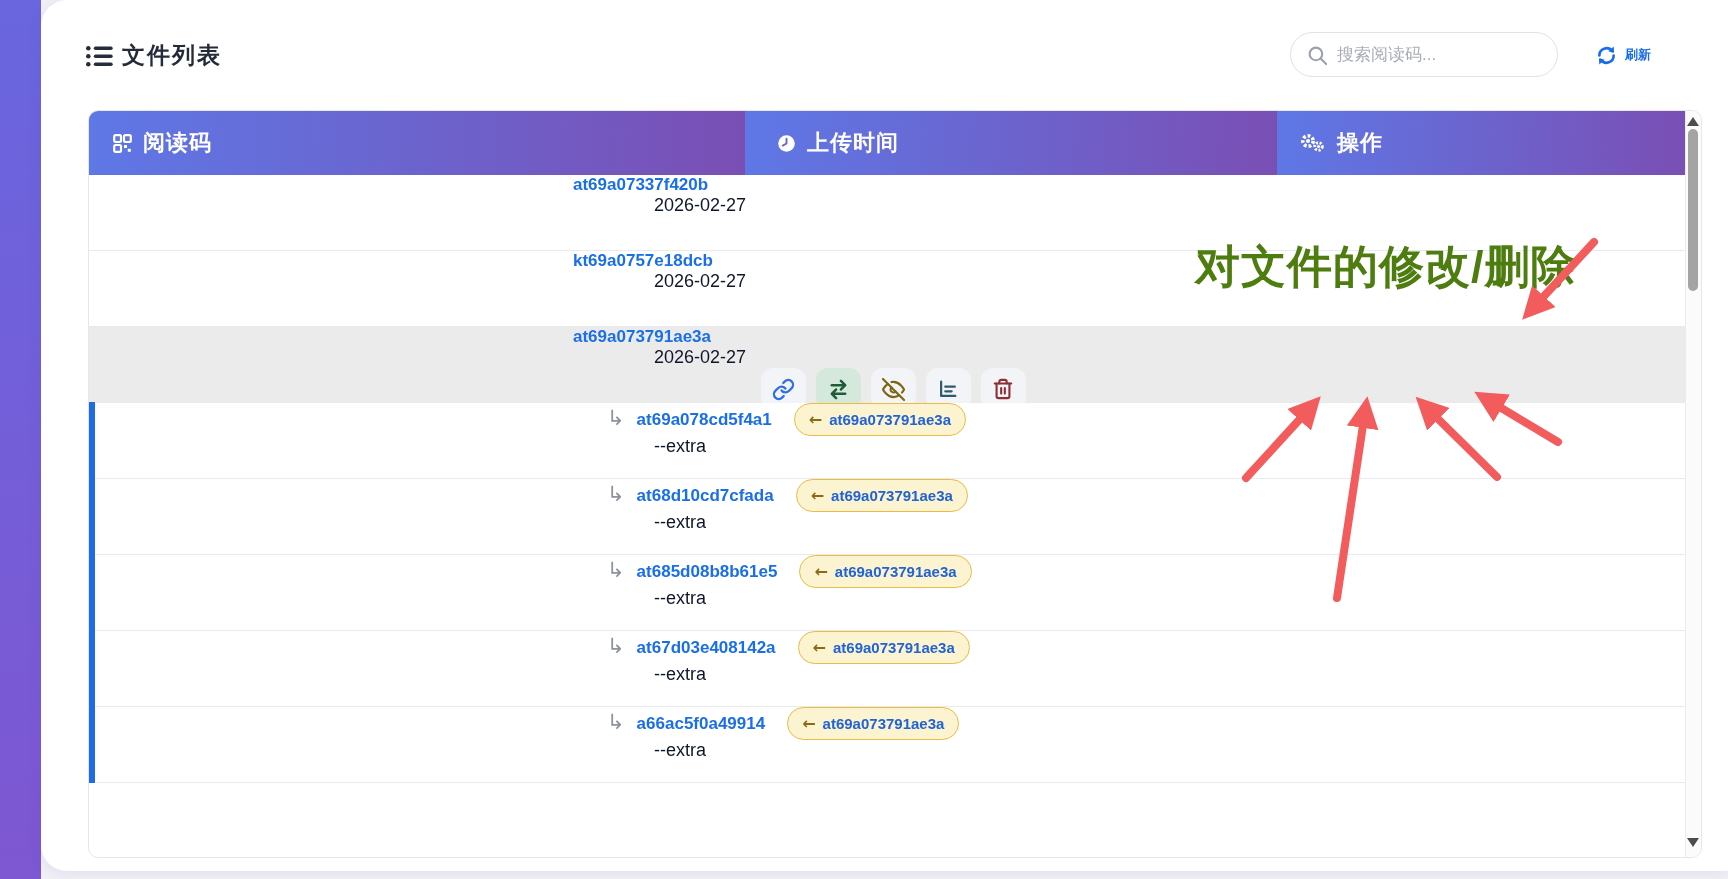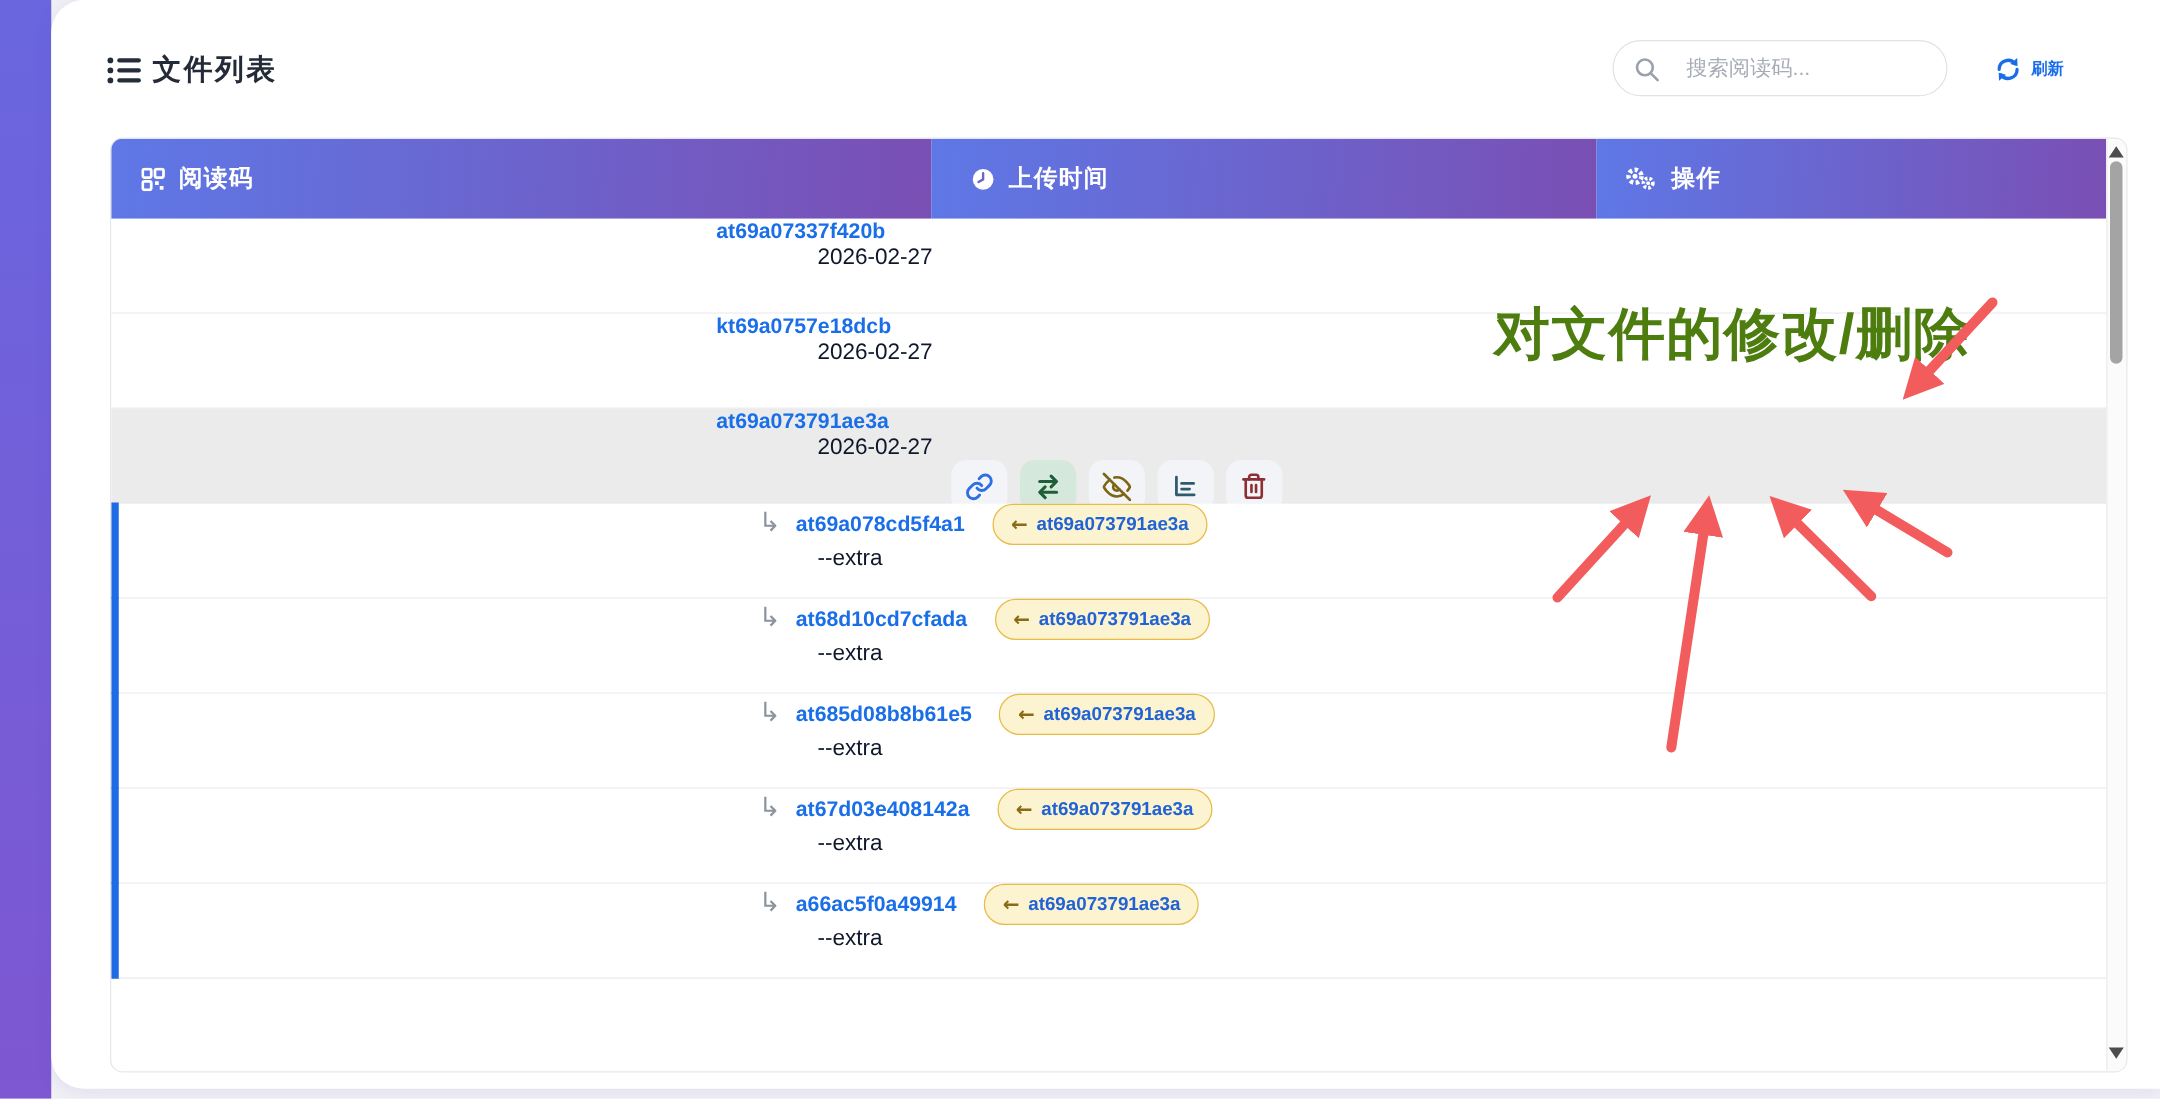--- a/index.html
+++ b/index.html
@@ -23,21 +23,21 @@
   .page-title {
     position: absolute; left: 81px; top: 40px;
     font-size: 23px; font-weight: 700; color: #242b38; letter-spacing: 2px;
   }
   .search-pill {
     position: absolute; left: 1249px; top: 32px; width: 268px; height: 45px;
     border: 1.5px solid #e0e2e6; border-radius: 23px; background: #fff;
   }
   .search-pill svg { position: absolute; left: 16px; top: 12px; }
   .search-pill input {
-    position: absolute; left: 12px; top: 0; width: 100%; height: 100%;
+    position: absolute; left: 0; top: 0; width: 100%; height: 100%;
     border: none; outline: none; background: transparent;
     padding-left: 46px; font-size: 17px; color: #7f1d1d; border-radius: 23px;
     font-family: "Liberation Sans", "DejaVu Sans", sans-serif;
   }
   .search-pill input::placeholder { color: #a7adb7; }
   .refresh-btn {
     position: absolute; left: 1555px; top: 40px; height: 30px;
     display: flex; align-items: center; gap: 8px;
     background: none; border: none; cursor: pointer;
     font-size: 13px; font-weight: 700; color: #1a6dea;
@@ -46,21 +46,21 @@
   
   .table-wrap {
     position: absolute; left: 47px; top: 110px; width: 1614px; height: 748px;
     border: 1px solid #e6e7eb; border-radius: 10px;
     display: flex; overflow: hidden; background: #fff;
   }
   .table-main { width: 1596px; }
   .thead { display: flex; height: 64px; }
   .th {
     display: flex; align-items: center; gap: 11px;
-    color: #fff; font-size: 19px; font-weight: 700; letter-spacing: 1px;
+    color: #fff; font-size: 22px; font-weight: 700; letter-spacing: 1px;
     background: linear-gradient(94deg, #5e78e6 0%, #7a4fb4 100%);
   }
   .th.c1 { width: 656px; padding-left: 24px; }
   .th.c2 { width: 532px; padding-left: 32px; }
   .th.c3 { flex: 1; padding-left: 22px; }
   .hicon { display: flex; align-items: center; }
   .row {
     position: relative; display: flex; align-items: center; height: 76px;
     border-bottom: 1px solid #e9eaee; background: #fff; flex-direction: column;
   }

